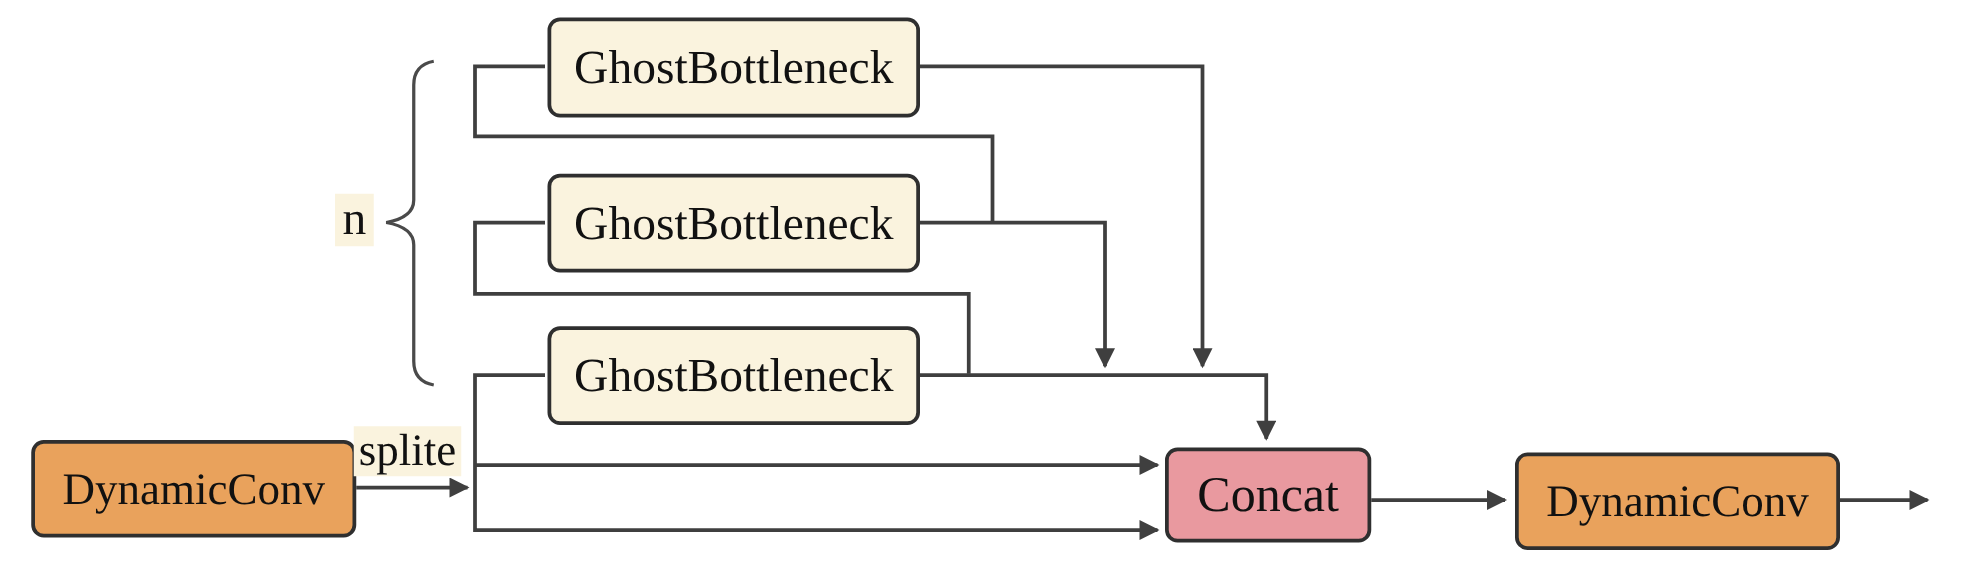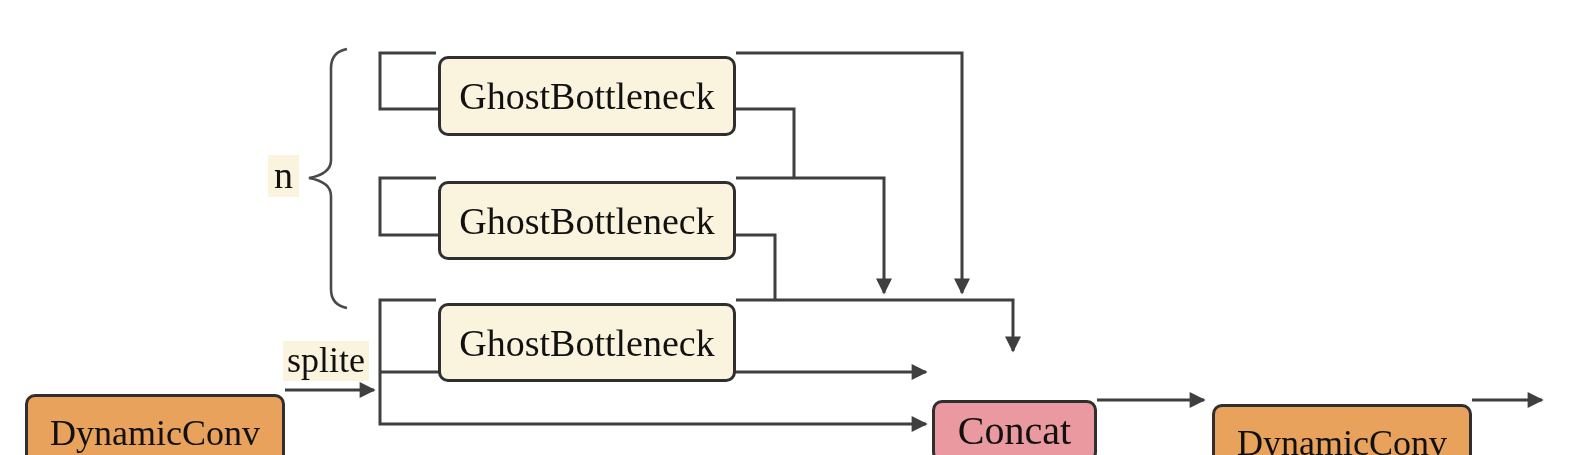--- a/index.html
+++ b/index.html
@@ -25,30 +25,29 @@
   .arrowhead{fill:var(--line-color);}
   .node{
     position:absolute;
     display:flex;align-items:center;justify-content:center;
     border:3px solid var(--border-color);
     border-radius:10px;
     color:var(--text-color);
     white-space:nowrap;
     box-sizing:border-box;
     line-height:1;
-    margin-top:42px;
   }
   .node.conv{background:var(--conv-fill);font-size:36px;}
   .node.ghost{background:var(--ghost-fill);font-size:38px;}
   .node.concat{background:var(--concat-fill);font-size:40px;}
   #conv-in  {left:25px;  top:352px; width:260px; height:78px;}
   #ghost-1  {left:438px; top:14px;  width:298px; height:80px;}
   #ghost-2  {left:438px; top:139px; width:298px; height:79px;}
   #ghost-3  {left:438px; top:261px; width:298px; height:79px;}
-  #concat   {left:932px; top:358px; width:165px; height:62px;}
+  #concat   {left:932px; top:358px; width:165px; height:76px;}
   #conv-out {left:1212px;top:362px; width:260px; height:78px;}
   .float-label{
     position:absolute;
     background:var(--label-bg);
     color:var(--text-color);
     line-height:1.05;
     padding:1px 4px;
   }
   #split-label{left:283px;top:341px;font-size:36px;}
   #n-label{left:268px;top:155px;font-size:38px;padding:1px 6px;}

